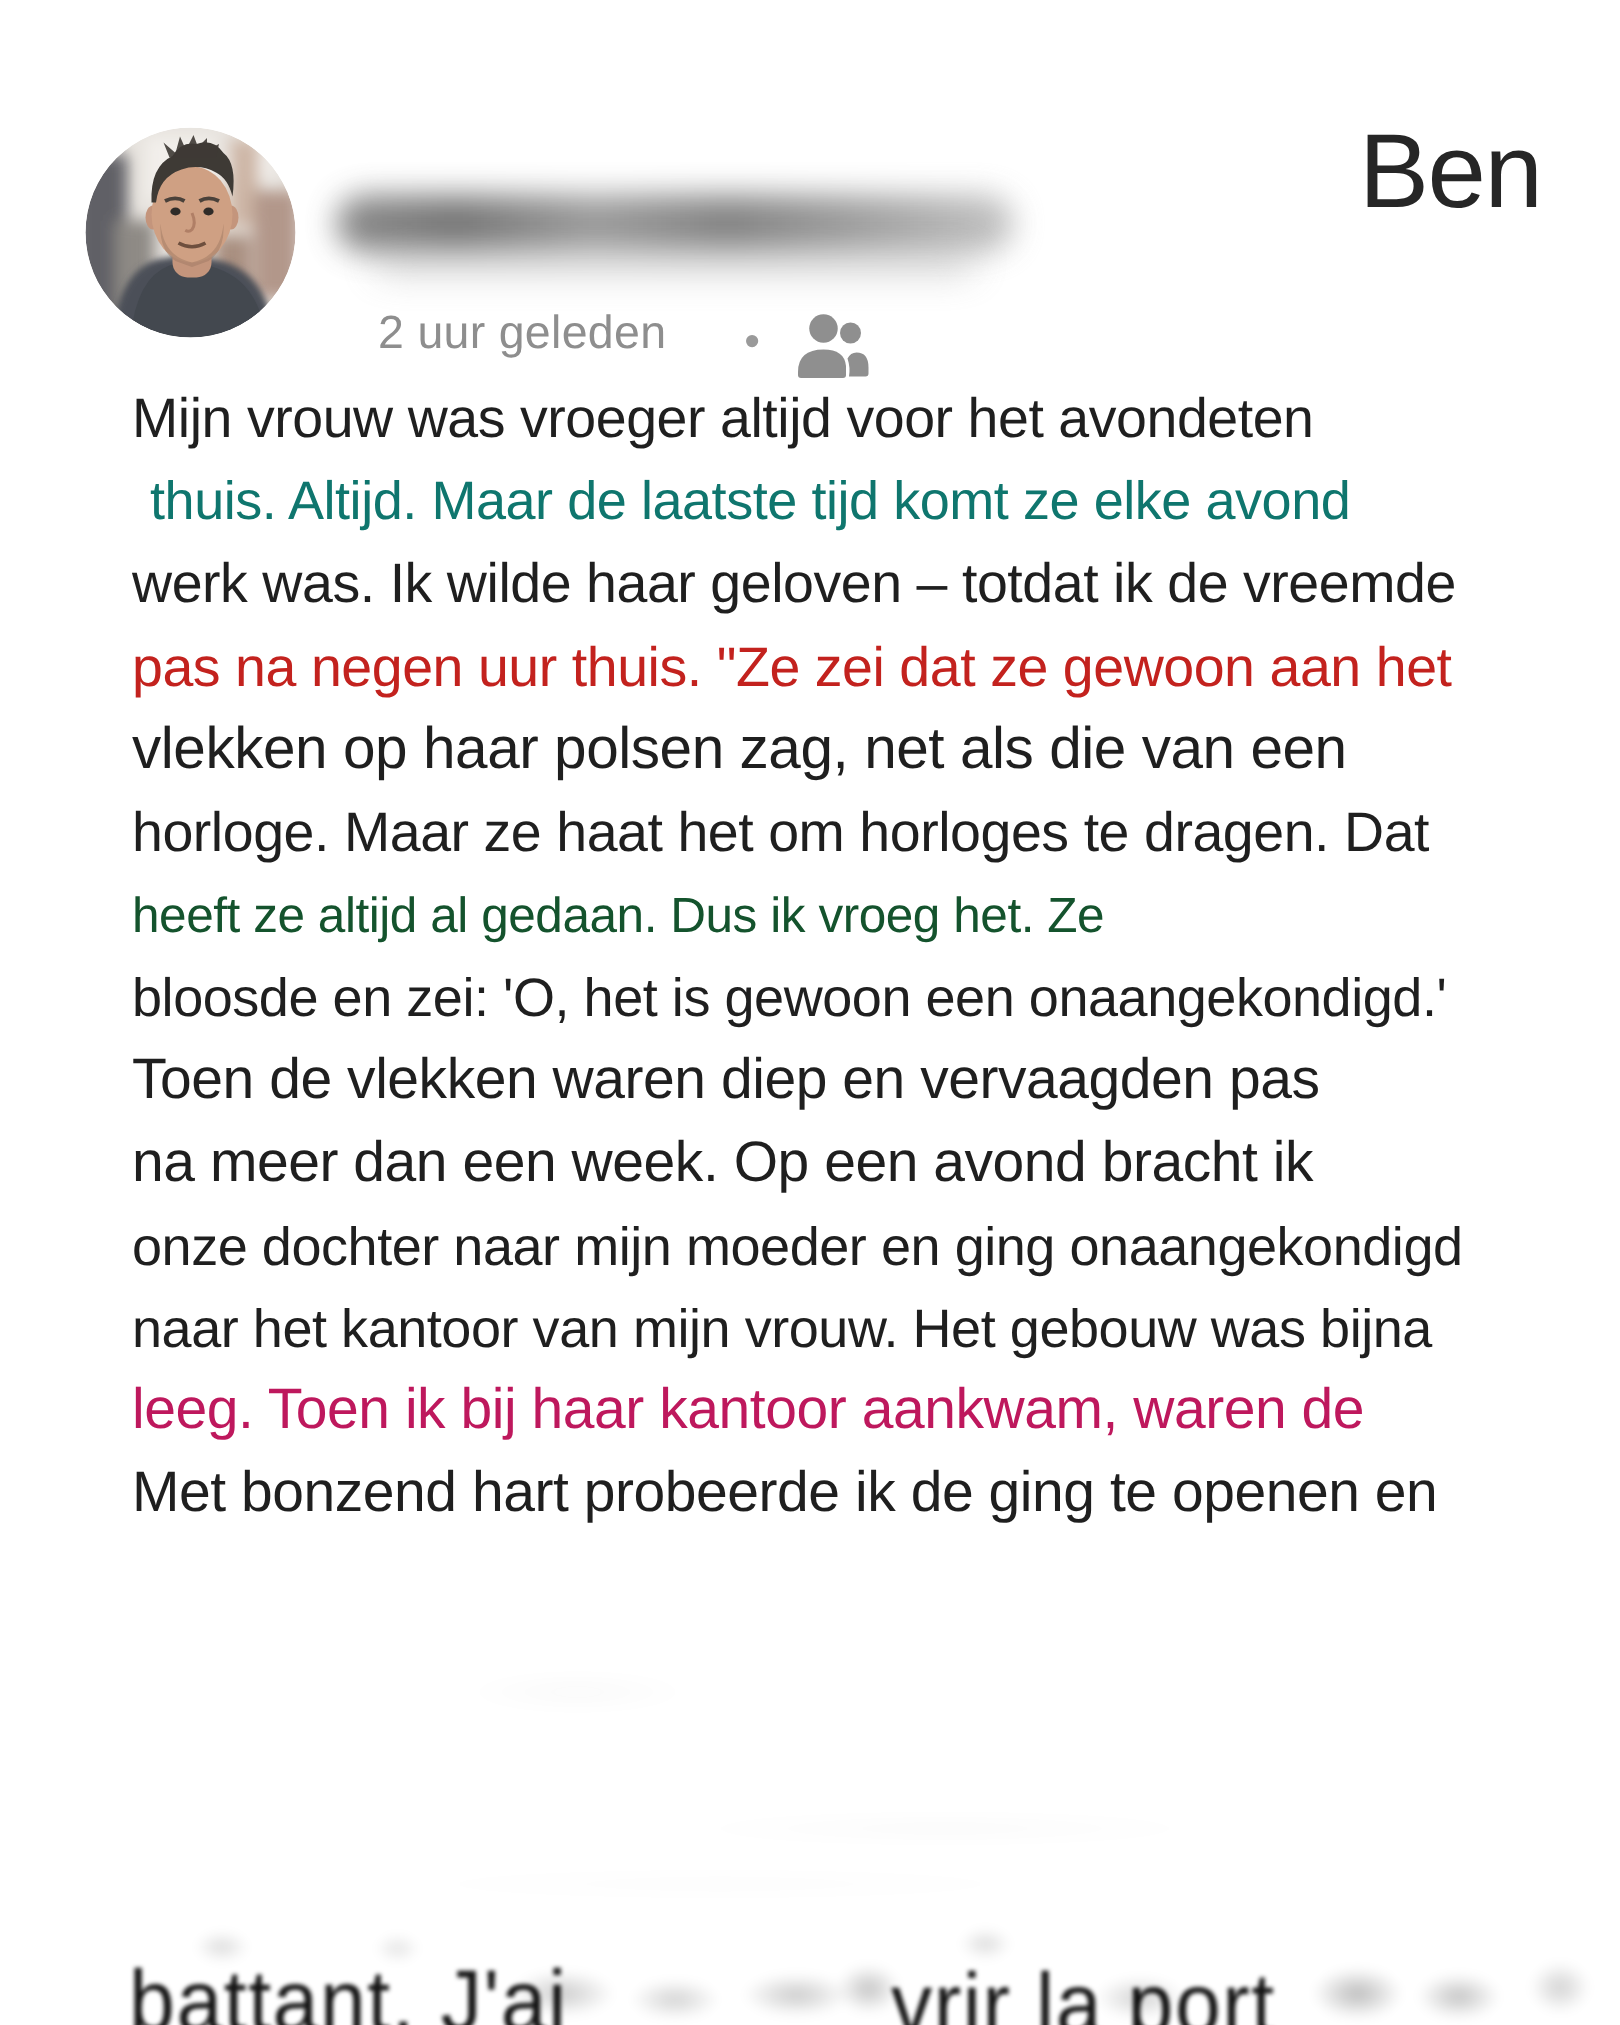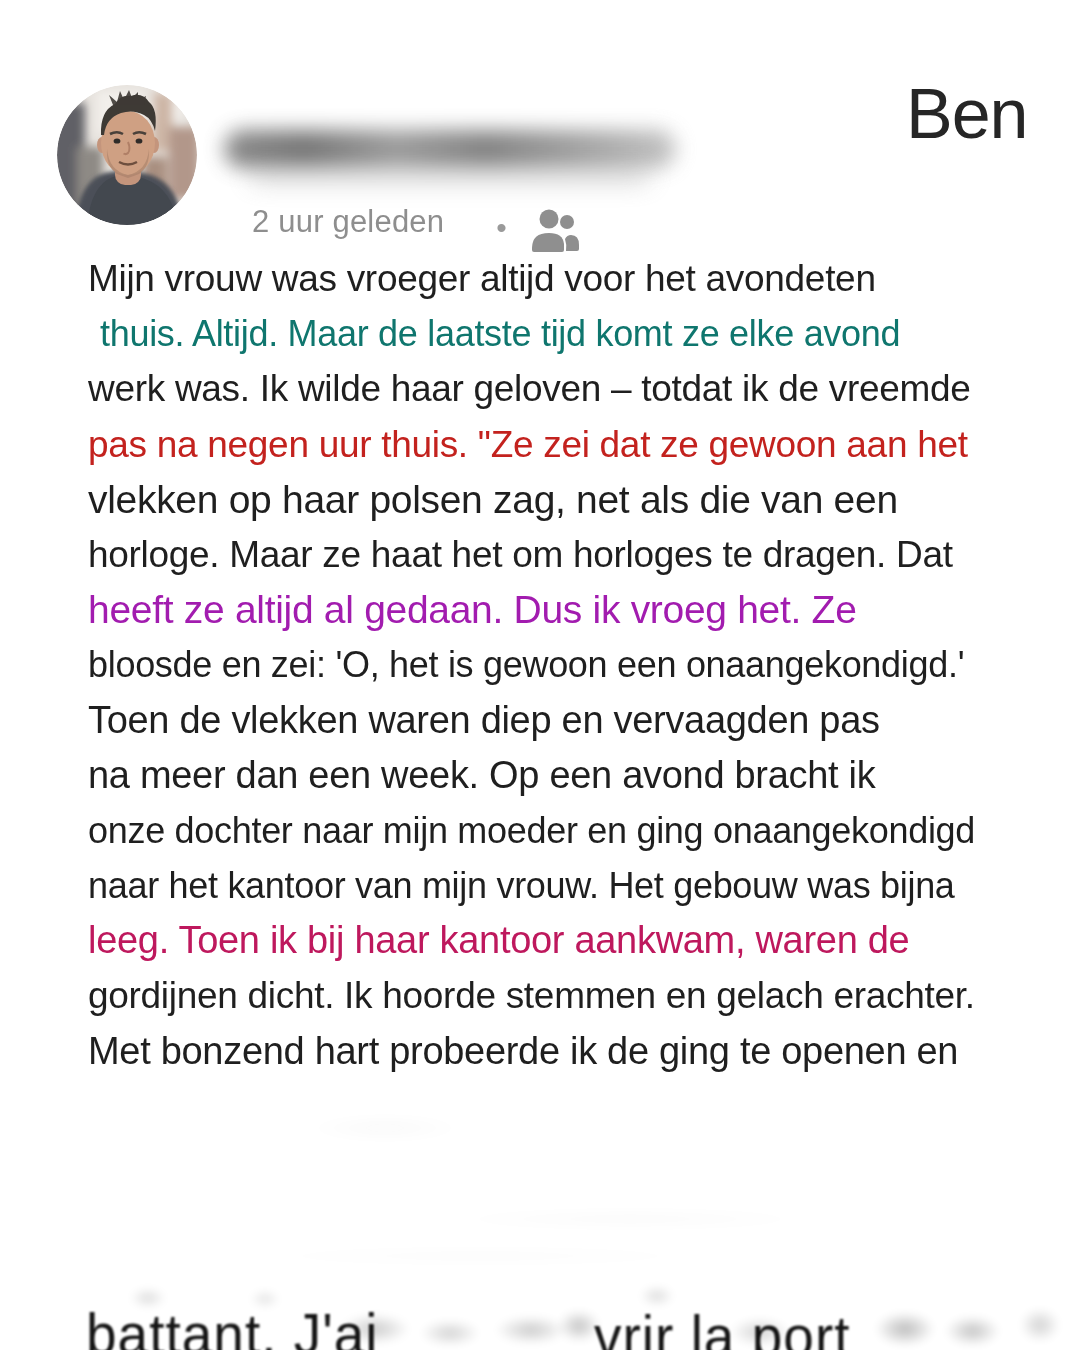--- a/index.html
+++ b/index.html
@@ -131,28 +131,27 @@
 
   <div class="overlay-title">Ben</div>
 
   <div class="post-body">
     <div class="line" style="color: rgb(31, 31, 31);">Mijn vrouw was vroeger altijd voor het avondeten</div>
     <div class="line" style="color: #0f766e; font-size: 36px; margin-left: 12px;">thuis. Altijd. Maar de laatste tijd komt ze elke avond</div>
     <div class="line" style="color: rgb(31, 31, 31);">werk was. Ik wilde haar geloven – totdat ik de vreemde</div>
     <div class="line" style="color: rgb(195, 34, 30);">pas na negen uur thuis. "Ze zei dat ze gewoon aan het</div>
     <div class="line" style="color: rgb(31, 31, 31); font-size: 39px;">vlekken op haar polsen zag, net als die van een</div>
     <div class="line" style="color: rgb(31, 31, 31); font-size: 37px;">horloge. Maar ze haat het om horloges te dragen. Dat</div>
-    <div class="line" style="color: #a21caf; font-size: 39px;">heeft ze altijd al gedaan. Dus ik vroeg het. Ze</div>
+    <div class="line" style="color: #14532d; font-size: 33px;">heeft ze altijd al gedaan. Dus ik vroeg het. Ze</div>
     <div class="line" style="color: rgb(31, 31, 31); font-size: 36px;">bloosde en zei: 'O, het is gewoon een onaangekondigd.'</div>
     <div class="line" style="color: rgb(31, 31, 31); font-size: 38px;">Toen de vlekken waren diep en vervaagden pas</div>
     <div class="line" style="color: rgb(31, 31, 31); font-size: 38px;">na meer dan een week. Op een avond bracht ik</div>
     <div class="line" style="color: rgb(31, 31, 31); font-size: 36px;">onze dochter naar mijn moeder en ging onaangekondigd</div>
     <div class="line" style="color: rgb(31, 31, 31); font-size: 36px;">naar het kantoor van mijn vrouw. Het gebouw was bijna</div>
     <div class="line" style="color: #be185d; font-size: 38px;">leeg. Toen ik bij haar kantoor aankwam, waren de</div>
-    <div class="line" style="color: rgb(31, 31, 31);">gordijnen dicht. Ik hoorde stemmen en gelach erachter.</div>
     <div class="line" style="color: rgb(31, 31, 31); font-size: 38px;">Met bonzend hart probeerde ik de ging te openen en</div>
   </div>
 
   <div class="smudge" style="left:300px;top:1115px;width:170px;height:26px;opacity:.05;"></div>
   <div class="smudge" style="left:420px;top:1210px;width:420px;height:18px;opacity:.05;"></div>
   <div class="smudge" style="left:200px;top:1248px;width:560px;height:16px;opacity:.04;"></div>
 
   <div class="footer-frag">
     <span class="frag-text frag-1">battant. J'ai</span>
     <span class="frag-text frag-2">vrir la port</span>

